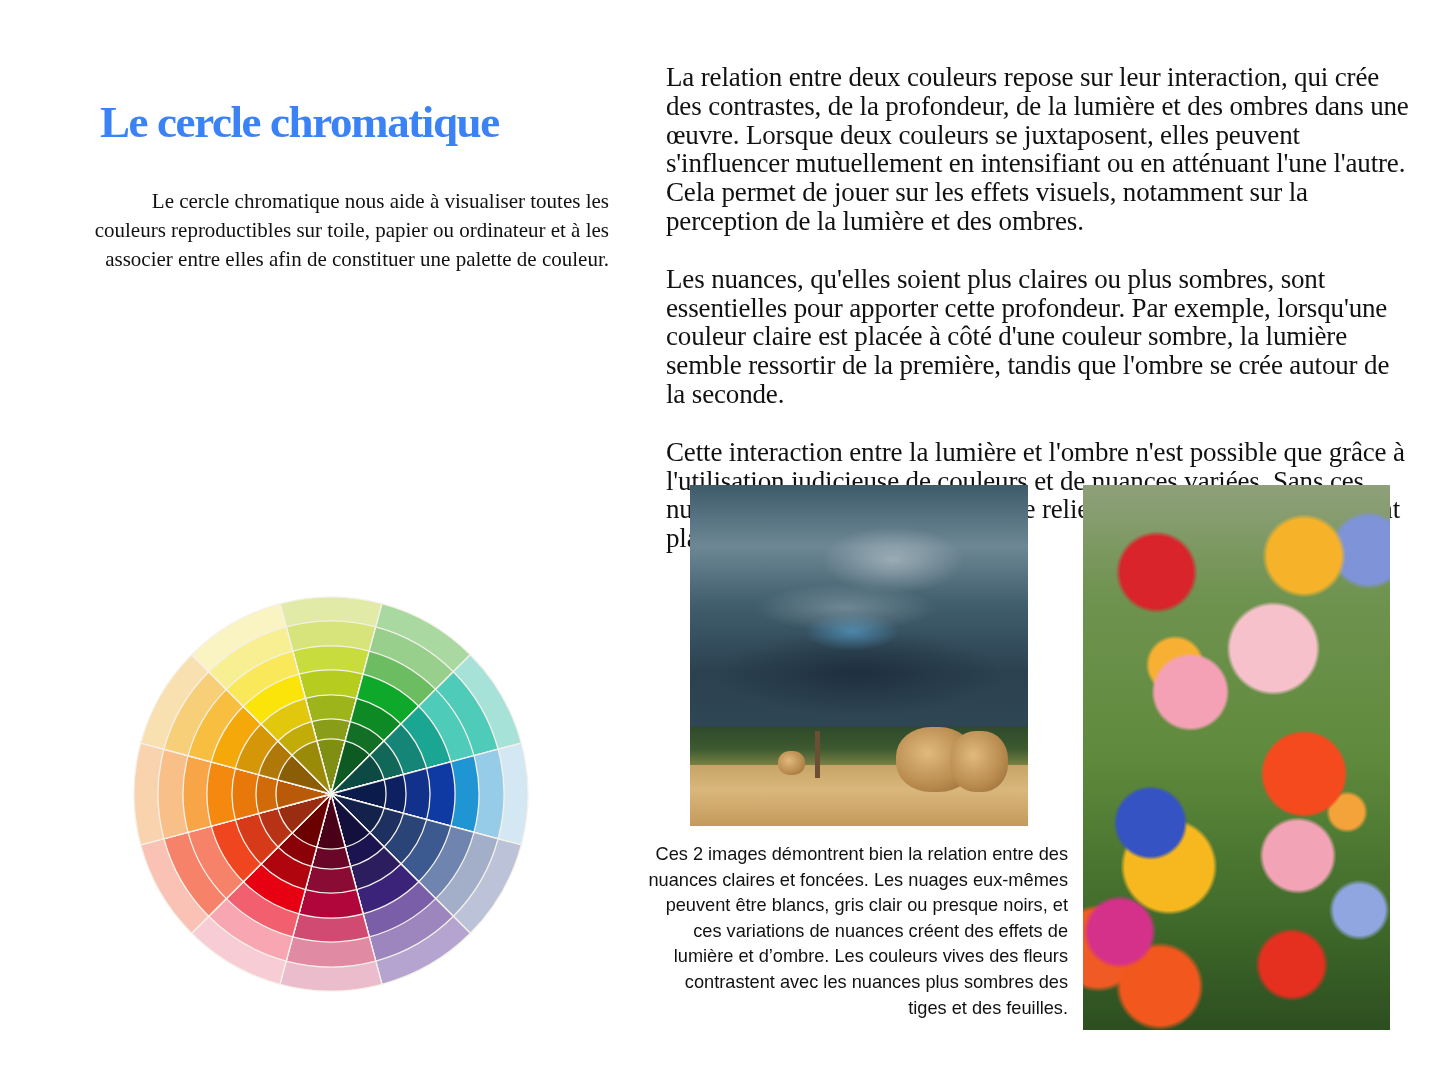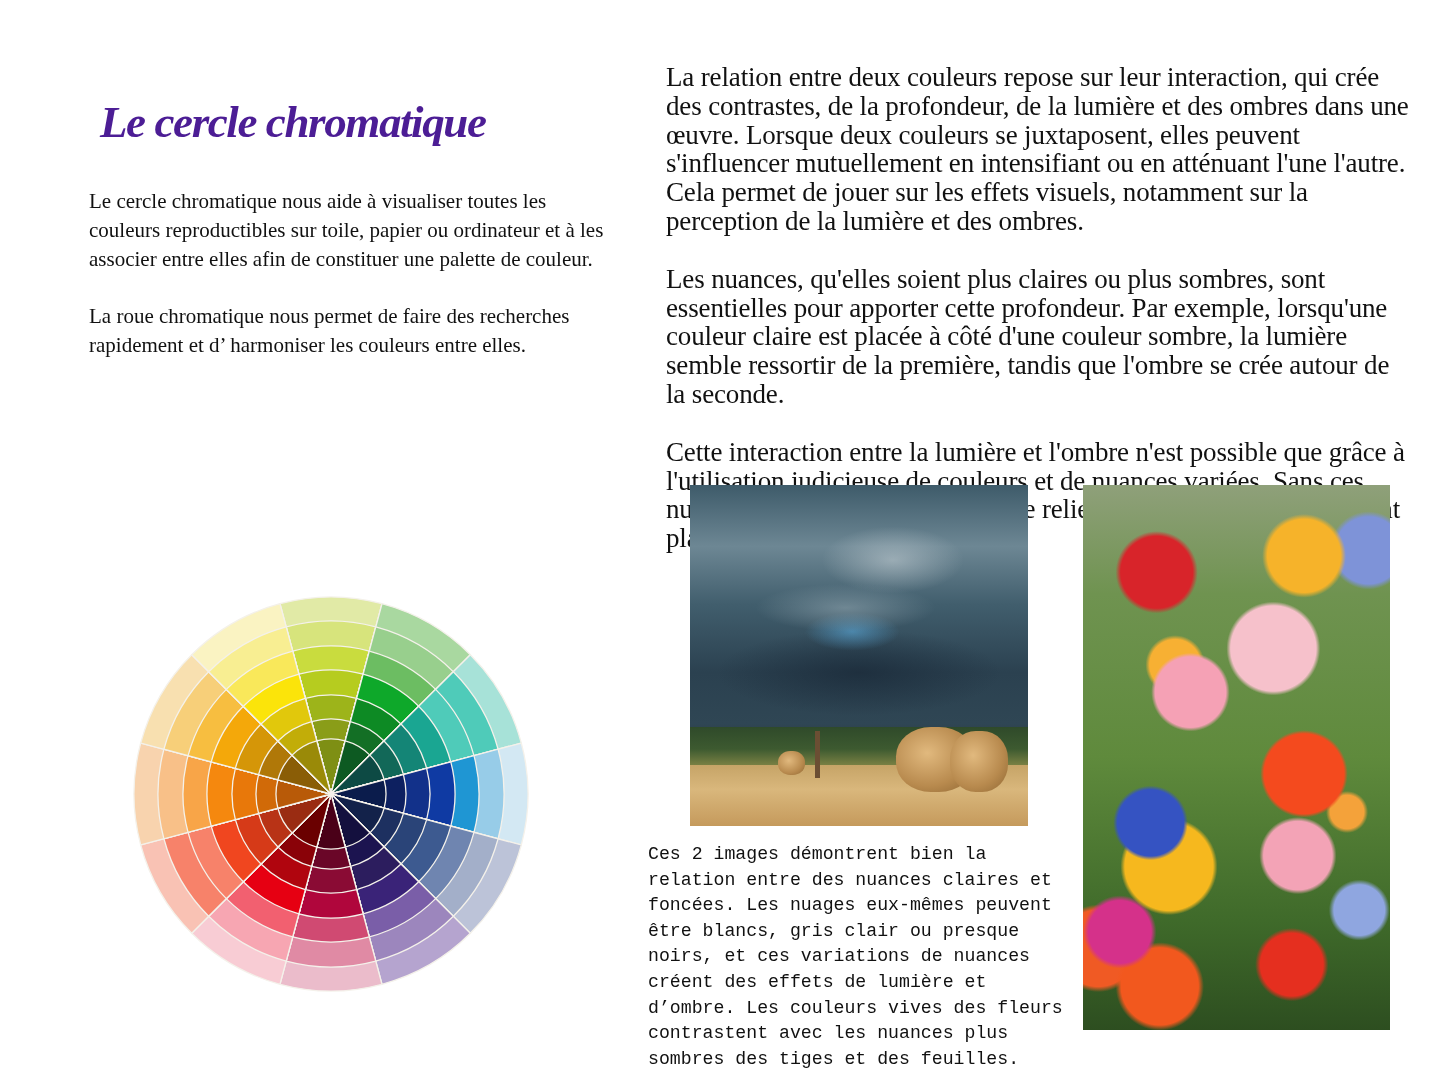--- a/index.html
+++ b/index.html
@@ -1,19 +1,19 @@
 <!DOCTYPE html>
 <html><head>
 <meta charset="utf-8">
 <style>
   html, body { margin: 0; padding: 0; background: #ffffff; }
   body { width: 1445px; height: 1084px; position: relative; overflow: hidden; font-family: "DejaVu Serif", "Liberation Serif", serif; color: #111111; }
-  .title { position: absolute; left: 100px; top: 92px; margin: 0; font-family: "Liberation Serif", serif; font-weight: 700; font-size: 45px; letter-spacing: -1.4px; line-height: 60px; color: #4c1d95; font-style: italic; }
+  .title { position: absolute; left: 100px; top: 92px; margin: 0; font-family: "Liberation Serif", serif; font-weight: 700; font-size: 45px; letter-spacing: -1.4px; line-height: 60px; color: #3b82f6; }
   .left-col { position: absolute; left: 89px; top: 187px; width: 520px; }
-  .left-col p { margin: 0 0 29px 0; font-family: "Liberation Serif", serif; font-size: 21px; line-height: 28.8px; color: #111; }
+  .left-col p { margin: 0 0 29px 0; font-family: "Liberation Serif", serif; font-size: 21px; line-height: 28.8px; color: #111; text-align: right; }
   .right-col { position: absolute; left: 666px; top: 63px; width: 745px; }
   .right-col p { margin: 0 0 29px 0; font-family: "Liberation Serif", serif; font-size: 27px; line-height: 28.8px; color: #111; letter-spacing: -0.15px; }
   .wheel { position: absolute; left: 131px; top: 594px; width: 400px; height: 400px; }
   .photo { position: absolute; overflow: hidden; }
   .storm { left: 690px; top: 485px; width: 338px; height: 341px;
     background:
       radial-gradient(ellipse 38% 10% at 46% 36%, rgba(150,170,180,0.55), rgba(0,0,0,0) 70%),
       radial-gradient(ellipse 30% 14% at 60% 22%, rgba(200,210,215,0.55), rgba(0,0,0,0) 70%),
       radial-gradient(ellipse 20% 8% at 48% 43%, rgba(90,170,220,0.6), rgba(0,0,0,0) 70%),
       radial-gradient(ellipse 60% 18% at 50% 55%, rgba(25,40,55,0.7), rgba(0,0,0,0) 70%),
@@ -34,30 +34,29 @@
       radial-gradient(circle at 22% 62%, #3553c2 0 8%, rgba(0,0,0,0) 9%),
       radial-gradient(circle at 28% 70%, #f6b81e 0 10%, rgba(0,0,0,0) 11%),
       radial-gradient(circle at 70% 68%, #f3a3b6 0 8%, rgba(0,0,0,0) 9%),
       radial-gradient(circle at 12% 82%, #d5318a 0 6%, rgba(0,0,0,0) 7%),
       radial-gradient(circle at 25% 92%, #f2581e 0 7%, rgba(0,0,0,0) 8%),
       radial-gradient(circle at 68% 88%, #e52f1f 0 6%, rgba(0,0,0,0) 7%),
       radial-gradient(circle at 5% 85%, #f05a24 0 7%, rgba(0,0,0,0) 8%),
       radial-gradient(circle at 90% 78%, #8fa6e0 0 5%, rgba(0,0,0,0) 6%),
       radial-gradient(circle at 86% 60%, #f4a23a 0 4%, rgba(0,0,0,0) 5%),
       linear-gradient(180deg, #8fa07a 0%, #6f9350 20%, #5f8a3c 50%, #3f6a2a 80%, #2d4e20 100%); }
-  .caption { position: absolute; left: 648px; top: 842px; width: 420px; margin: 0; text-align: left; font-family: Liberation Mono, monospace; font-size: 18.2px; line-height: 25.6px; color: #111; }
+  .caption { position: absolute; left: 648px; top: 842px; width: 420px; margin: 0; text-align: right; font-family: Liberation Sans, sans-serif; font-size: 18.2px; line-height: 25.6px; color: #111; }
 </style>
 </head>
 <body>
 
 <h1 class="title">Le cercle chromatique</h1>
 
 <div class="left-col">
   <p>Le cercle chromatique nous aide à visualiser toutes les couleurs reproductibles sur toile, papier ou ordinateur et à les associer entre elles afin de constituer une palette de couleur.</p>
-  <p>La roue chromatique nous permet de faire des recherches rapidement et d’ harmoniser les couleurs entre elles.</p>
 </div>
 
 <svg class="wheel" viewBox="-200 -200 400 400" id="wheel">
     <path d="M0,0 L-50.98735188519659,-190.28738777894645 A197,197 0 0,1 50.98735188519659,-190.28738777894645 Z" fill="#e1eaa6" stroke="#f4f1ea" stroke-width="1.3"></path>
     <path d="M0,0 L-44.77569480273609,-167.1051679480088 A173,173 0 0,1 44.77569480273609,-167.1051679480088 Z" fill="#d7e47c" stroke="#f4f1ea" stroke-width="1.3"></path>
     <path d="M0,0 L-38.305218675173066,-142.9570222907821 A148,148 0 0,1 38.305218675173066,-142.9570222907821 Z" fill="#c9dc3e" stroke="#f4f1ea" stroke-width="1.3"></path>
     <path d="M0,0 L-32.093561592712575,-119.77480245984447 A124,124 0 0,1 32.093561592712575,-119.77480245984447 Z" fill="#b6cc1f" stroke="#f4f1ea" stroke-width="1.3"></path>
     <path d="M0,0 L-25.623085465149554,-95.62665680261776 A99,99 0 0,1 25.623085465149554,-95.62665680261776 Z" fill="#9db41a" stroke="#f4f1ea" stroke-width="1.3"></path>
     <path d="M0,0 L-19.411428382689056,-72.44443697168012 A75,75 0 0,1 19.411428382689056,-72.44443697168012 Z" fill="#8a9d18" stroke="#f4f1ea" stroke-width="1.3"></path>
     <path d="M0,0 L-14.235047480638642,-53.12592044589876 A55,55 0 0,1 14.235047480638642,-53.12592044589876 Z" fill="#7e8f14" stroke="#f4f1ea" stroke-width="1.3"></path>

